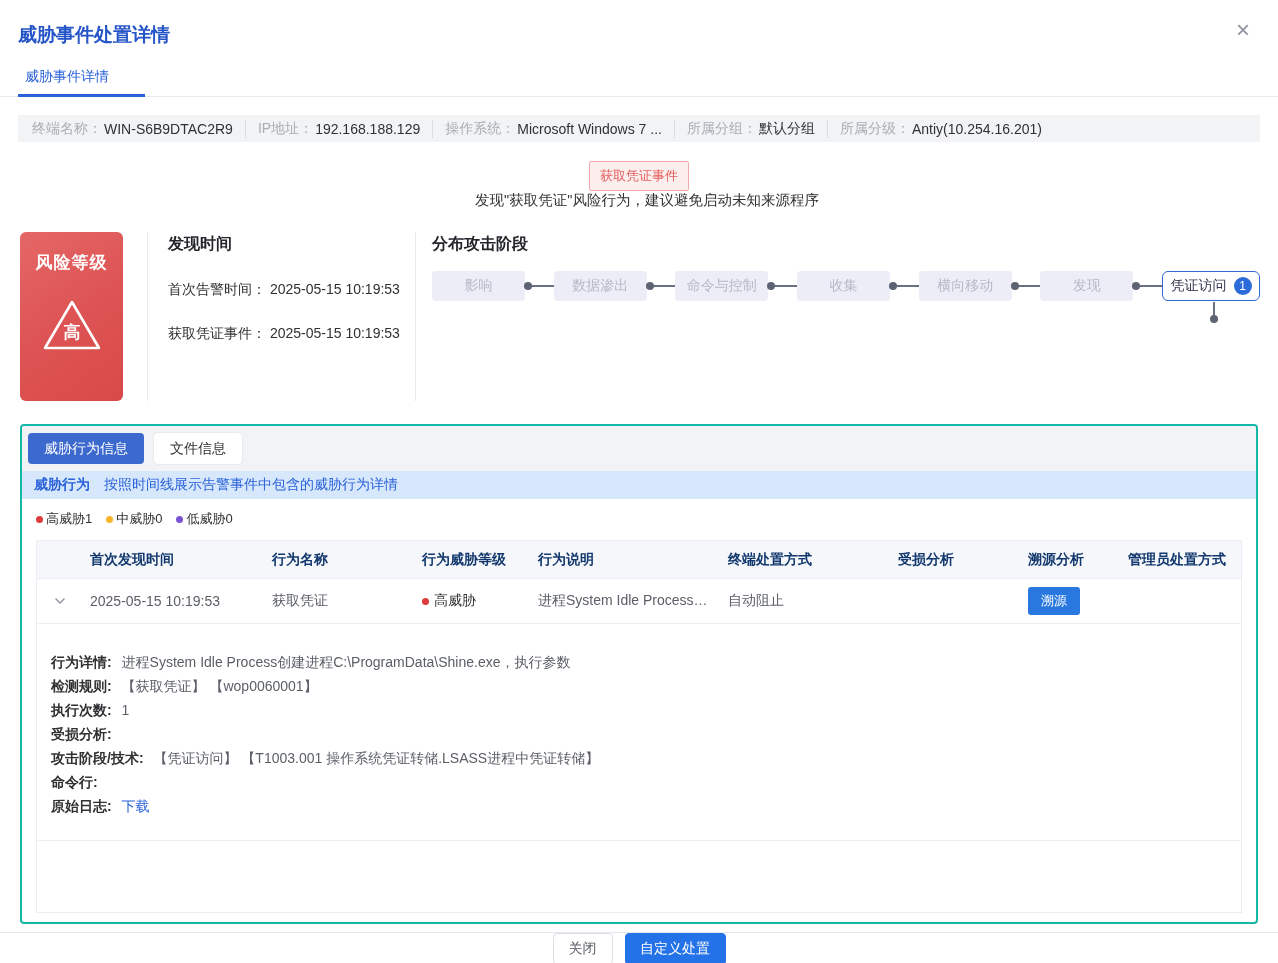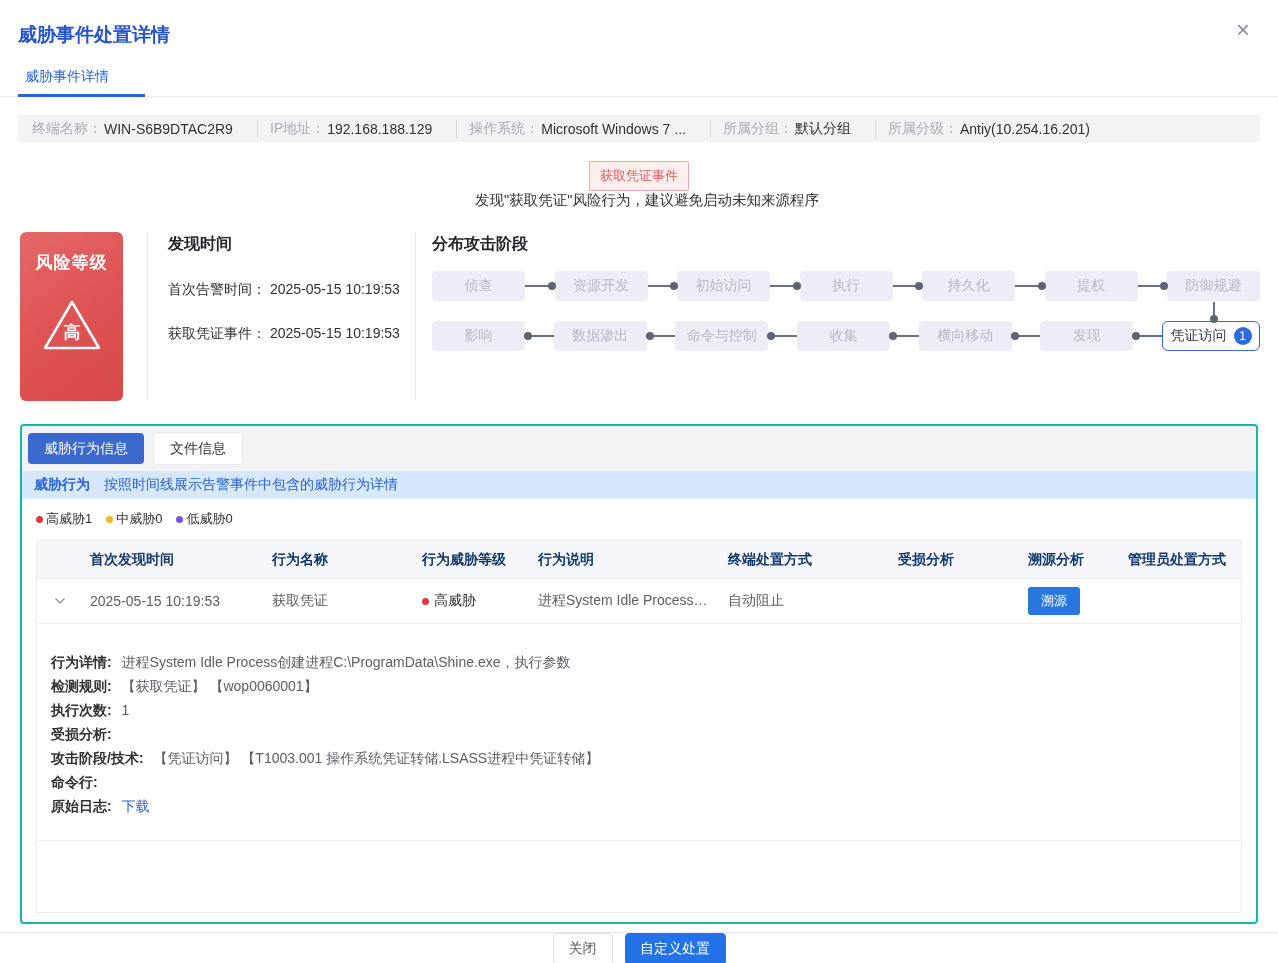--- a/index.html
+++ b/index.html
@@ -13,21 +13,21 @@
     color:#8f949e; cursor:pointer; font-weight:normal; }
 
   
   .nav-tabs { margin-top:20px; padding-left:25px; border-bottom:1px solid #e8eaef; }
   .nav-tab { display:inline-block; padding:0 8px 10px 0; margin-left:0; color:#2a62d9;
     font-size:14px; position:relative; cursor:pointer; }
   .nav-tab .underline { position:absolute; left:-7px; right:-28px; bottom:-1px; height:3px; background:#2a62d9; }
 
   
   .info-bar { margin:18px 18px 0 18px; background:#f2f3f5; padding:4px 14px; height:27px;
-    display:flex; align-items:center;gap:12px; }
+    display:flex; align-items:center; }
   .info-item { display:flex; align-items:center; }
   .info-item + .info-item { border-left:1px solid #d8dbe2; margin-left:12px; padding-left:12px; }
   .info-label { color:#a9adb5; }
   .info-value { color:#303133; margin-left:2px; }
 
   
   .event-banner { margin:19px 18px 0 18px; display:flex; align-items:center;flex-direction:column; }
   .event-badge { border:1px solid #f3a9a9; background:#fdeeee; color:#e35d5d; font-size:13px;
     padding:5px 10px; border-radius:2px; }
   .event-desc { margin-left:16px; color:#303133; font-size:14.5px; }
@@ -167,35 +167,20 @@
     <div class="disc-row">
       <span class="lbl">获取凭证事件：</span>
       <span>2025-05-15 10:19:53</span>
     </div>
   </div>
 
   <div class="stages">
     <div class="sec-title">分布攻击阶段</div>
     <div class="stage-rows">
       <div class="stage-row">
-        <div class="pill">侦查</div>
-        <div class="conn dot-right"></div>
-        <div class="pill">资源开发</div>
-        <div class="conn dot-right"></div>
-        <div class="pill">初始访问</div>
-        <div class="conn dot-right"></div>
-        <div class="pill">执行</div>
-        <div class="conn dot-right"></div>
-        <div class="pill">持久化</div>
-        <div class="conn dot-right"></div>
-        <div class="pill">提权</div>
-        <div class="conn dot-right"></div>
-        <div class="pill">防御规避</div>
-      </div>
-      <div class="stage-row">
         <div class="pill">影响</div>
         <div class="conn dot-left"></div>
         <div class="pill">数据渗出</div>
         <div class="conn dot-left"></div>
         <div class="pill">命令与控制</div>
         <div class="conn dot-left"></div>
         <div class="pill">收集</div>
         <div class="conn dot-left"></div>
         <div class="pill">横向移动</div>
         <div class="conn dot-left"></div>

